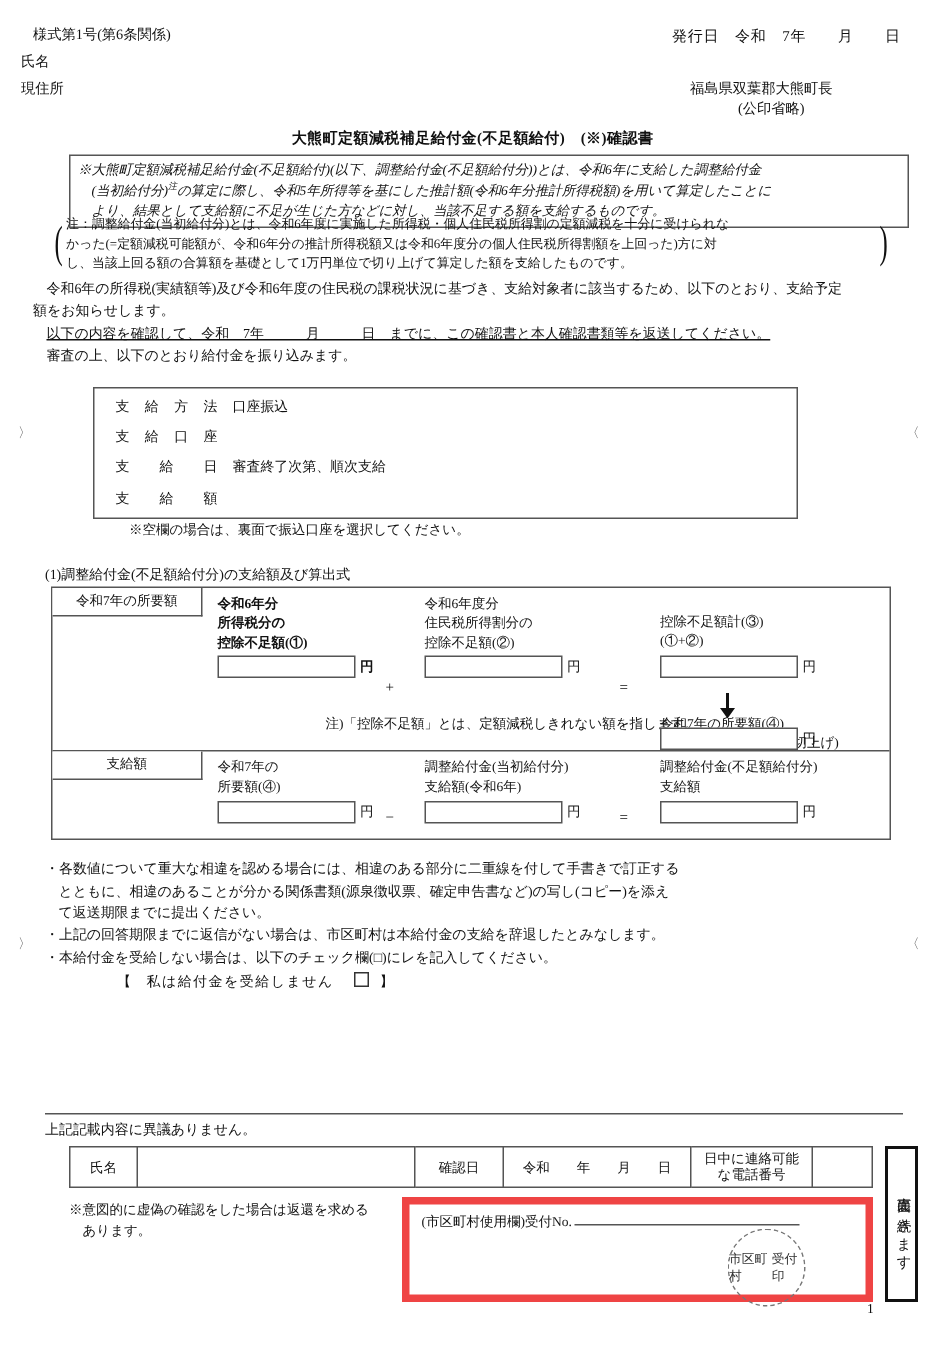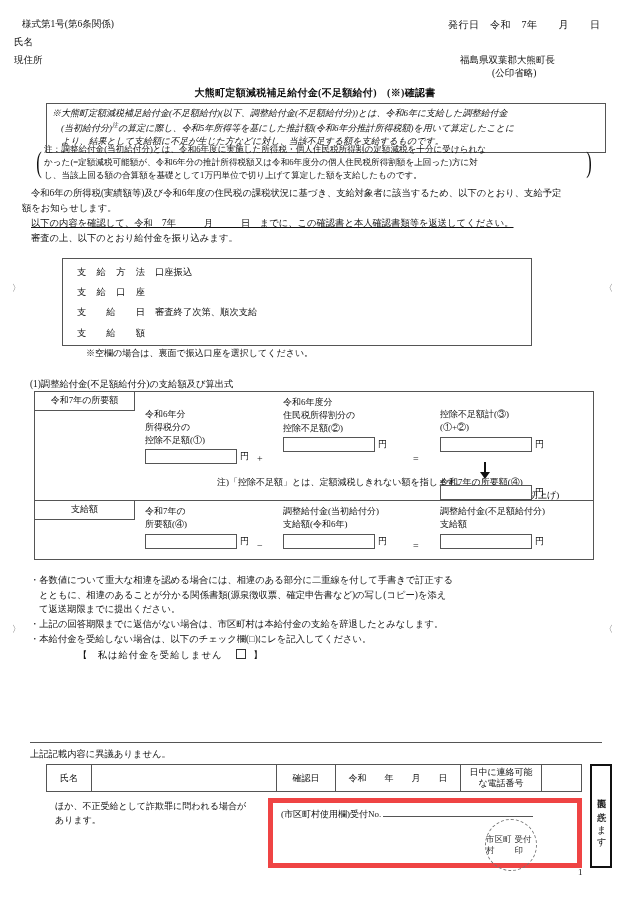--- a/index.html
+++ b/index.html
@@ -330,21 +330,21 @@
     <div class="pay-note">※空欄の場合は、裏面で振込口座を選択してください。</div>
   </div>
 
   <div class="abs sec1-title">(1)調整給付金(不足額給付分)の支給額及び算出式</div>
 
   <div class="abs calc-wrap">
 
     <div class="calc-block b1">
       <div class="tag t1">令和7年の所要額</div>
 
-      <div class="col" style="left:110px; top:16px;">
+      <div class="col" style="left:110px; top:4px;font-weight:bold;">
         <span class="lbl">令和6年分</span>
         <span class="lbl">所得税分の</span>
         <span class="lbl">控除不足額(①)</span>
         <div style="margin-top:3px;">
           <span class="moneybox"></span><span class="yen">円</span>
         </div>
       </div>
       <div class="op" style="left:222px; top:60px;">+</div>
 
       <div class="col" style="left:248px; top:4px;">
@@ -445,21 +445,21 @@
       <td class="c" style="width:72px; line-height:1.25;">
         <span>日中に連絡可能</span><br>
         <span>な電話番号</span>
       </td>
       <td></td>
     </tr>
   </tbody>
     </table>
 
   <div class="abs warn">
-    <p class="ind">ほか、不正受給として詐欺罪に問われる場合が</p>
+    <p>※意図的に虚偽の確認をした場合は返還を求める</p>
     <p class="ind">あります。</p>
   </div>
 
   <div class="muni-box">
     <span>(市区町村使用欄)受付No.</span><span class="recv-line"></span>
     <div class="stamp">
       <span>市区町村</span>
       <span>受付印</span>
     </div>
   </div>

